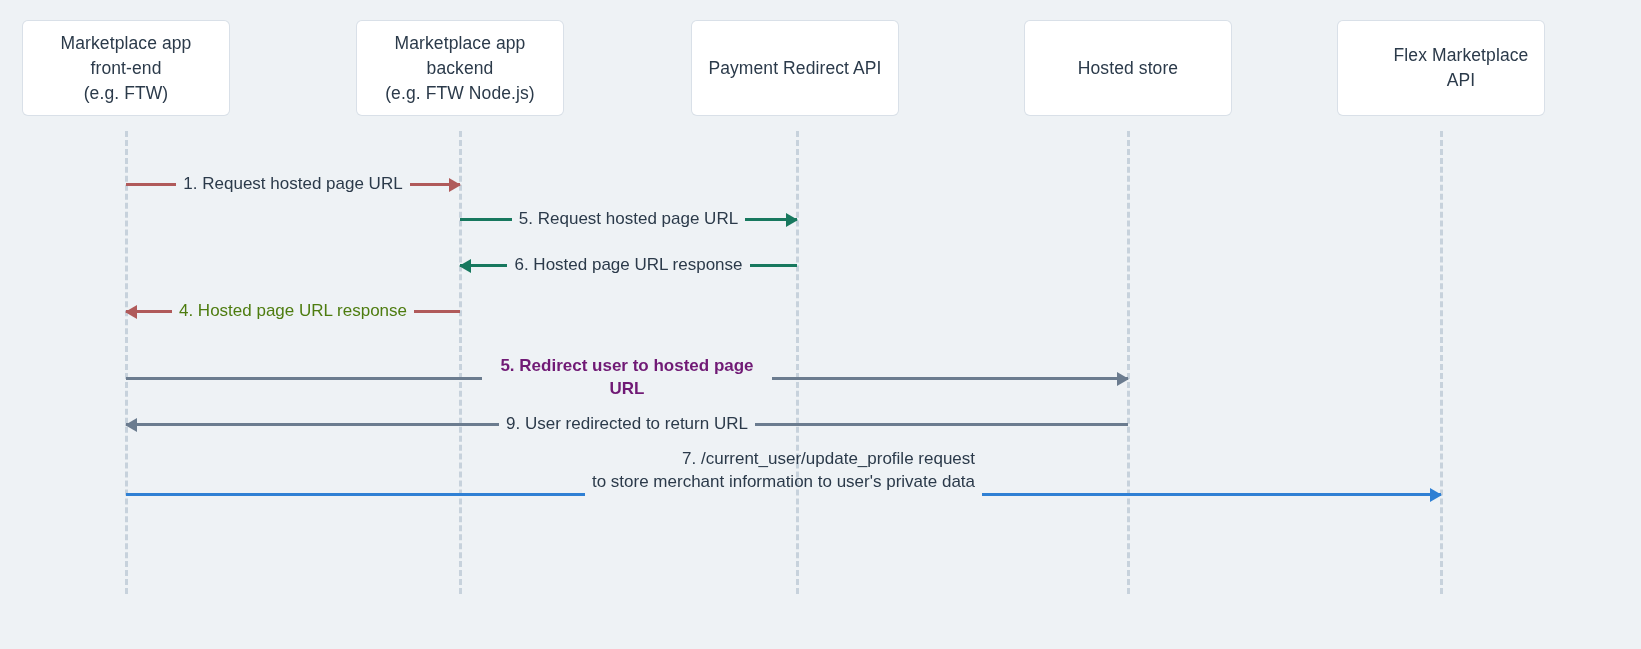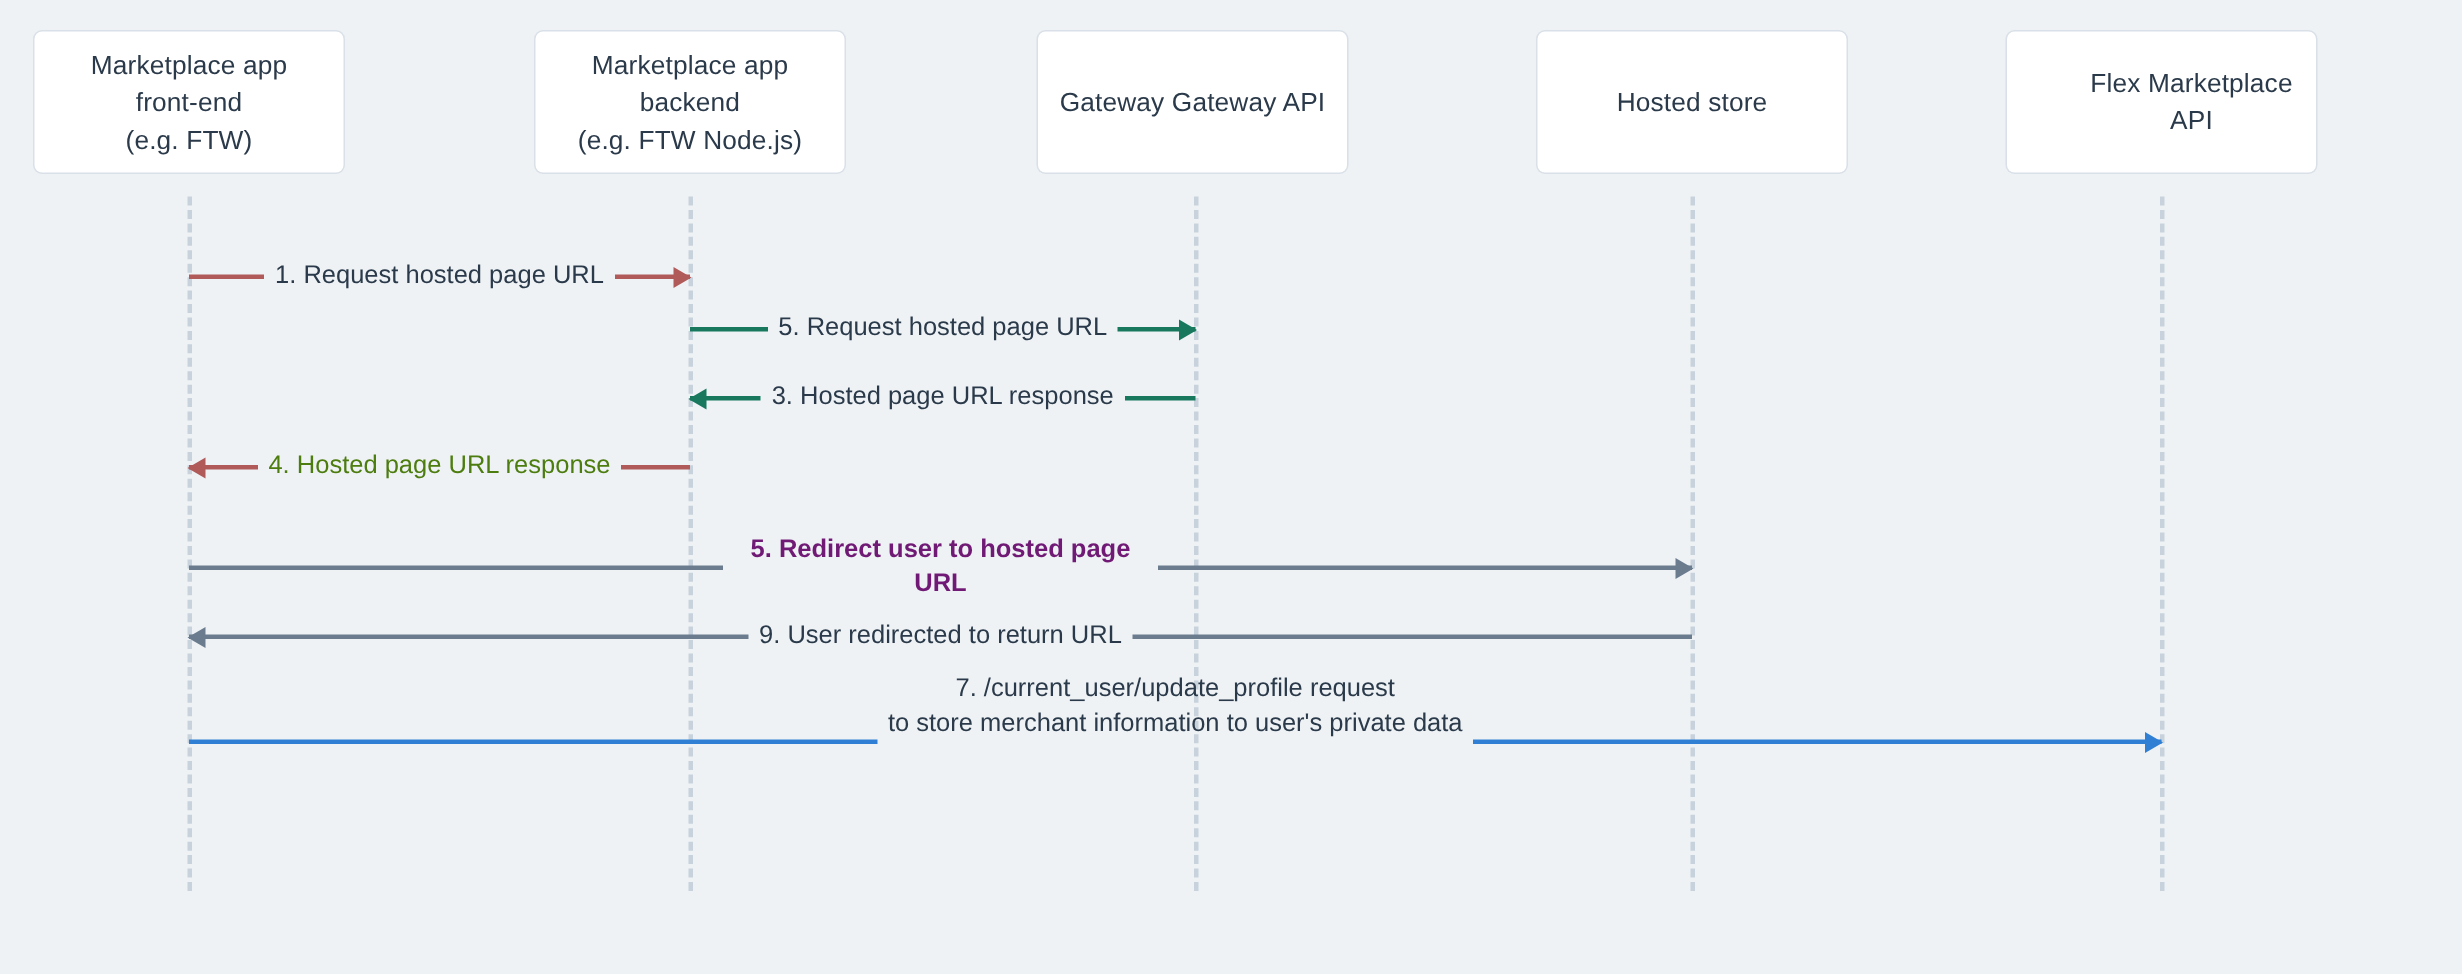--- a/index.html
+++ b/index.html
@@ -85,39 +85,40 @@
     color: #2b3a4a;
     font-size: 17px;
     line-height: 23px;
     white-space: pre-line;
     background: transparent;
     padding: 0 7px;
     box-sizing: border-box;
   }
   .msg-label.two-line {
     transform: translateY(-100%);
+    text-align: right;
   }
 </style>
 </head>
 <body>
 
 <div id="diagram">
   <div id="participants-layer">
       <div class="participant" style="left: 23px; width: 206px;">
         <div class="p-label">Marketplace app
 front-end
 (e.g. FTW)</div>
       </div>
       <div class="participant" style="left: 357px; width: 206px;">
         <div class="p-label">Marketplace app
 backend
 (e.g. FTW Node.js)</div>
       </div>
       <div class="participant" style="left: 692px; width: 206px;">
-        <div class="p-label">Gateway Gateway API</div>
+        <div class="p-label">Payment Redirect API</div>
       </div>
       <div class="participant" style="left: 1025px; width: 206px;">
         <div class="p-label">Hosted store</div>
       </div>
       <div class="participant" style="left: 1338px; width: 206px; padding-left: 40px;">
         <div class="p-label">Flex Marketplace API</div>
       </div>
     </div>
   <div id="lifelines-layer">
       <div class="lifeline" style="left: 125px;"></div>
@@ -133,21 +134,21 @@
         <div class="msg-line right" style="width: 50.3672px; background: rgb(176, 90, 90);"></div>
         <div class="arrowhead to-right" style="border-left-color: rgb(176, 90, 90);"></div>
       </div>
       <div class="message" style="left: 460px; top: 218px; width: 337px;">
         <div class="msg-label" style="color: rgb(43, 58, 74); left: 51.8672px; width: 233.266px;">5. Request hosted page URL</div>
         <div class="msg-line left" style="width: 51.8672px; background: rgb(23, 120, 94);"></div>
         <div class="msg-line right" style="width: 51.8672px; background: rgb(23, 120, 94);"></div>
         <div class="arrowhead to-right" style="border-left-color: rgb(23, 120, 94);"></div>
       </div>
       <div class="message" style="left: 460px; top: 264px; width: 337px;">
-        <div class="msg-label" style="color: rgb(43, 58, 74); left: 47.4609px; width: 242.078px;">3. Hosted page URL response</div>
+        <div class="msg-label" style="color: rgb(43, 58, 74); left: 47.4609px; width: 242.078px;">6. Hosted page URL response</div>
         <div class="msg-line left" style="width: 47.4609px; background: rgb(23, 120, 94);"></div>
         <div class="msg-line right" style="width: 47.4609px; background: rgb(23, 120, 94);"></div>
         <div class="arrowhead to-left" style="border-right-color: rgb(23, 120, 94);"></div>
       </div>
       <div class="message" style="left: 126px; top: 310px; width: 334px;">
         <div class="msg-label" style="color: #4d7c0f; left: 45.9609px; width: 242.078px;">4. Hosted page URL response</div>
         <div class="msg-line left" style="width: 45.9609px; background: rgb(176, 90, 90);"></div>
         <div class="msg-line right" style="width: 45.9609px; background: rgb(176, 90, 90);"></div>
         <div class="arrowhead to-left" style="border-right-color: rgb(176, 90, 90);"></div>
       </div>

